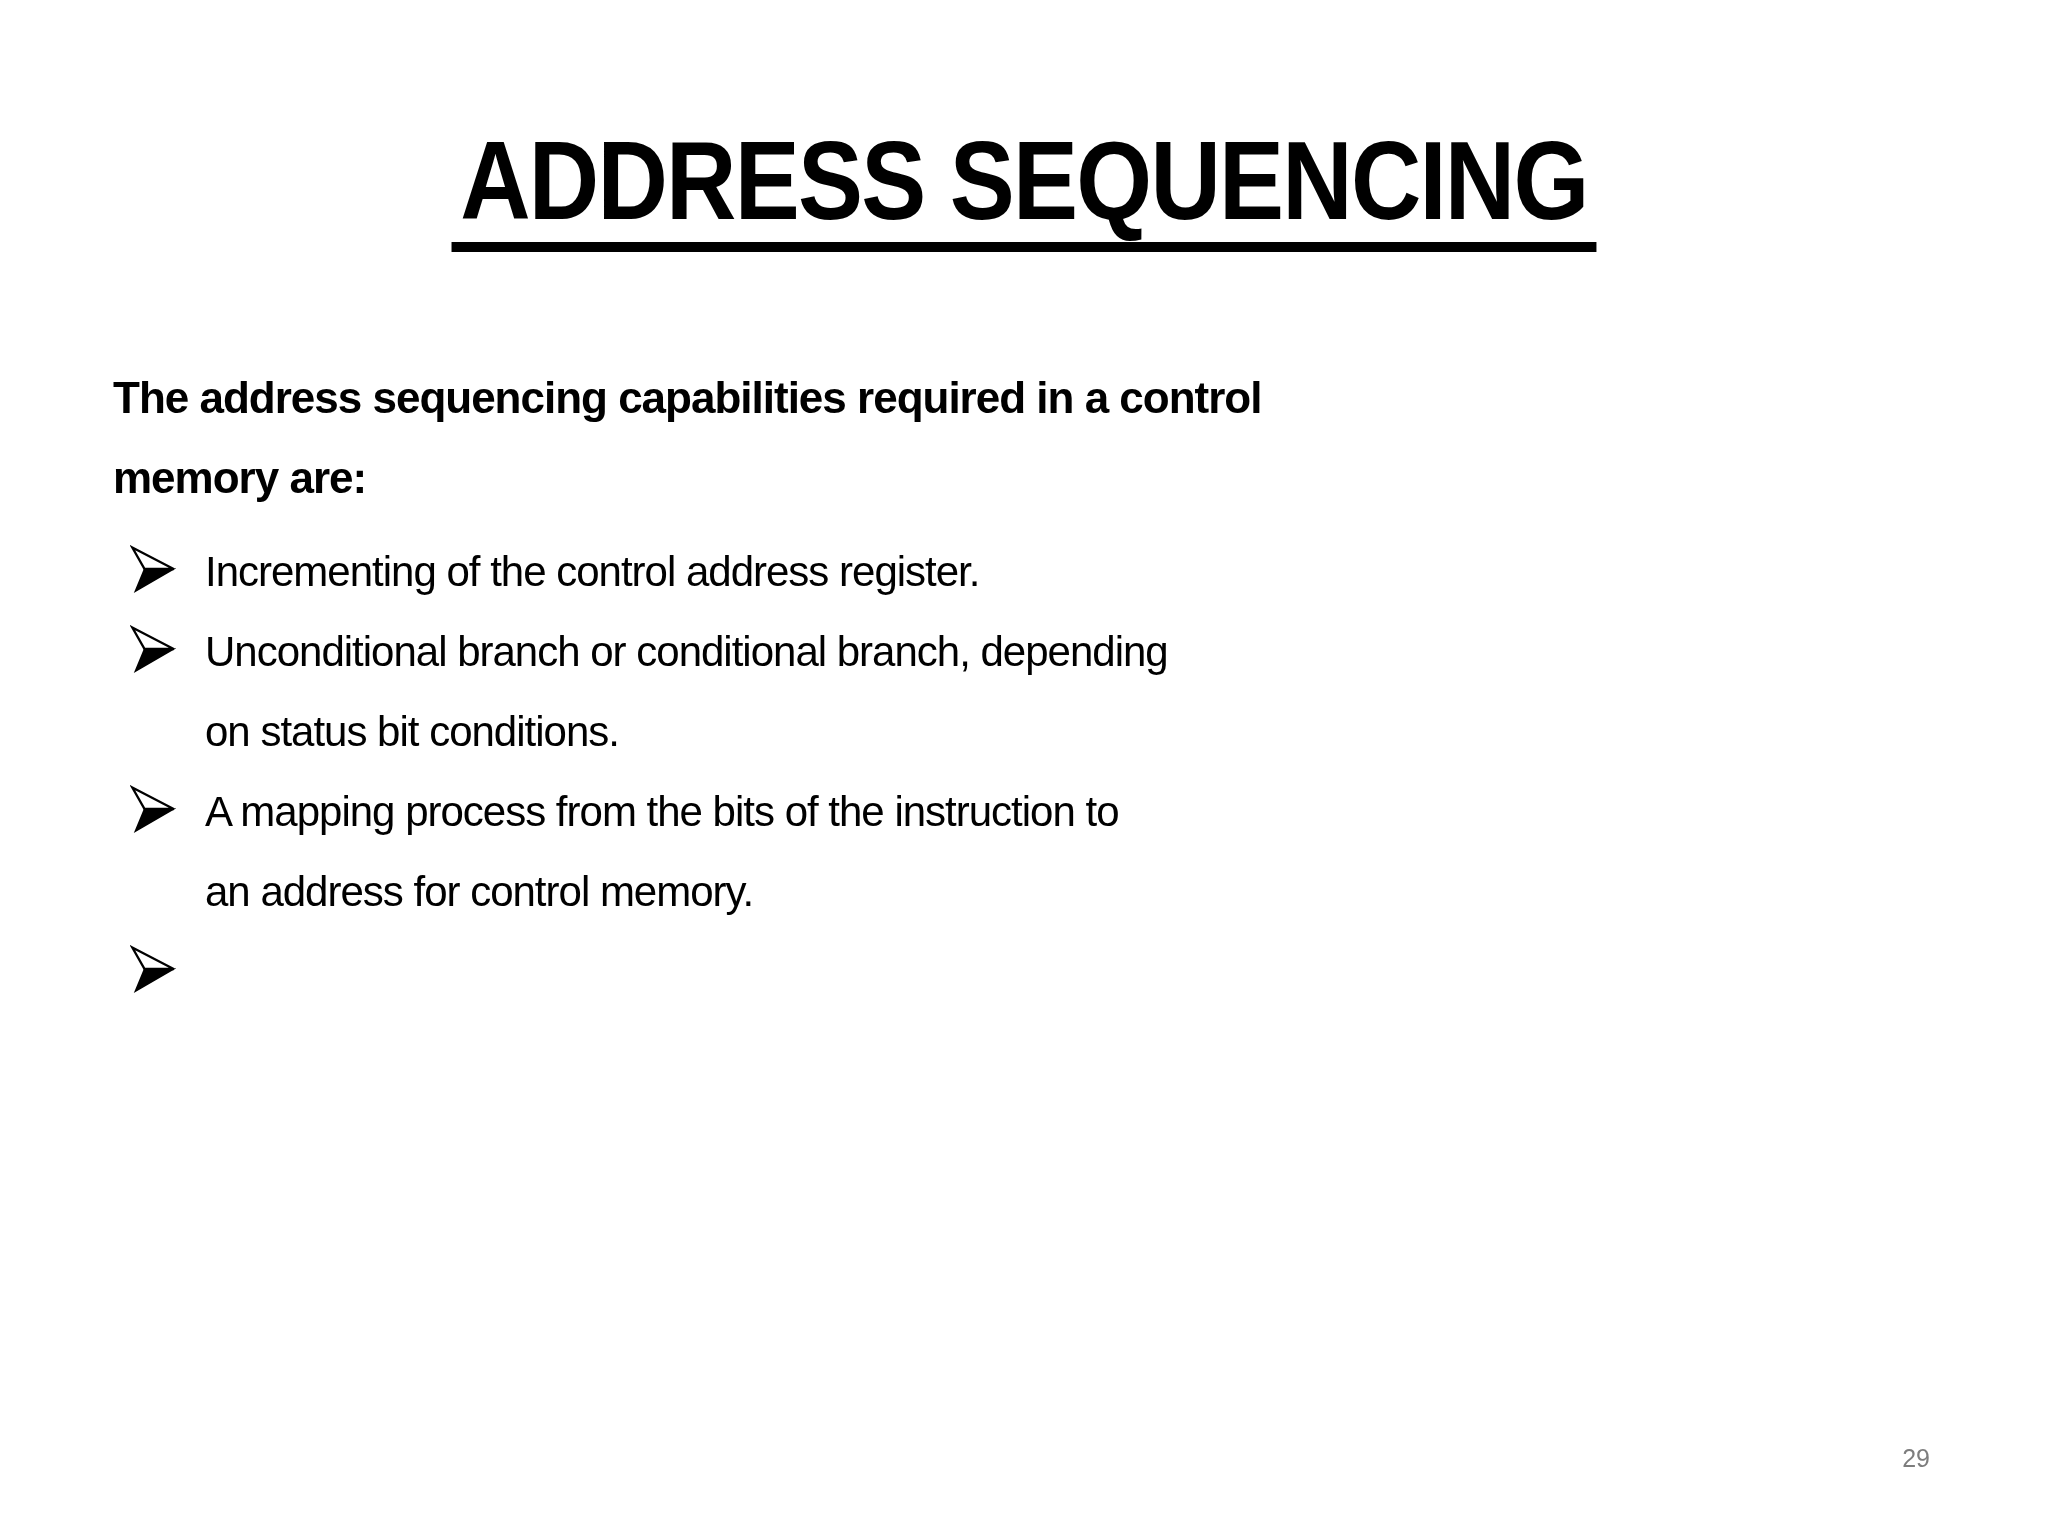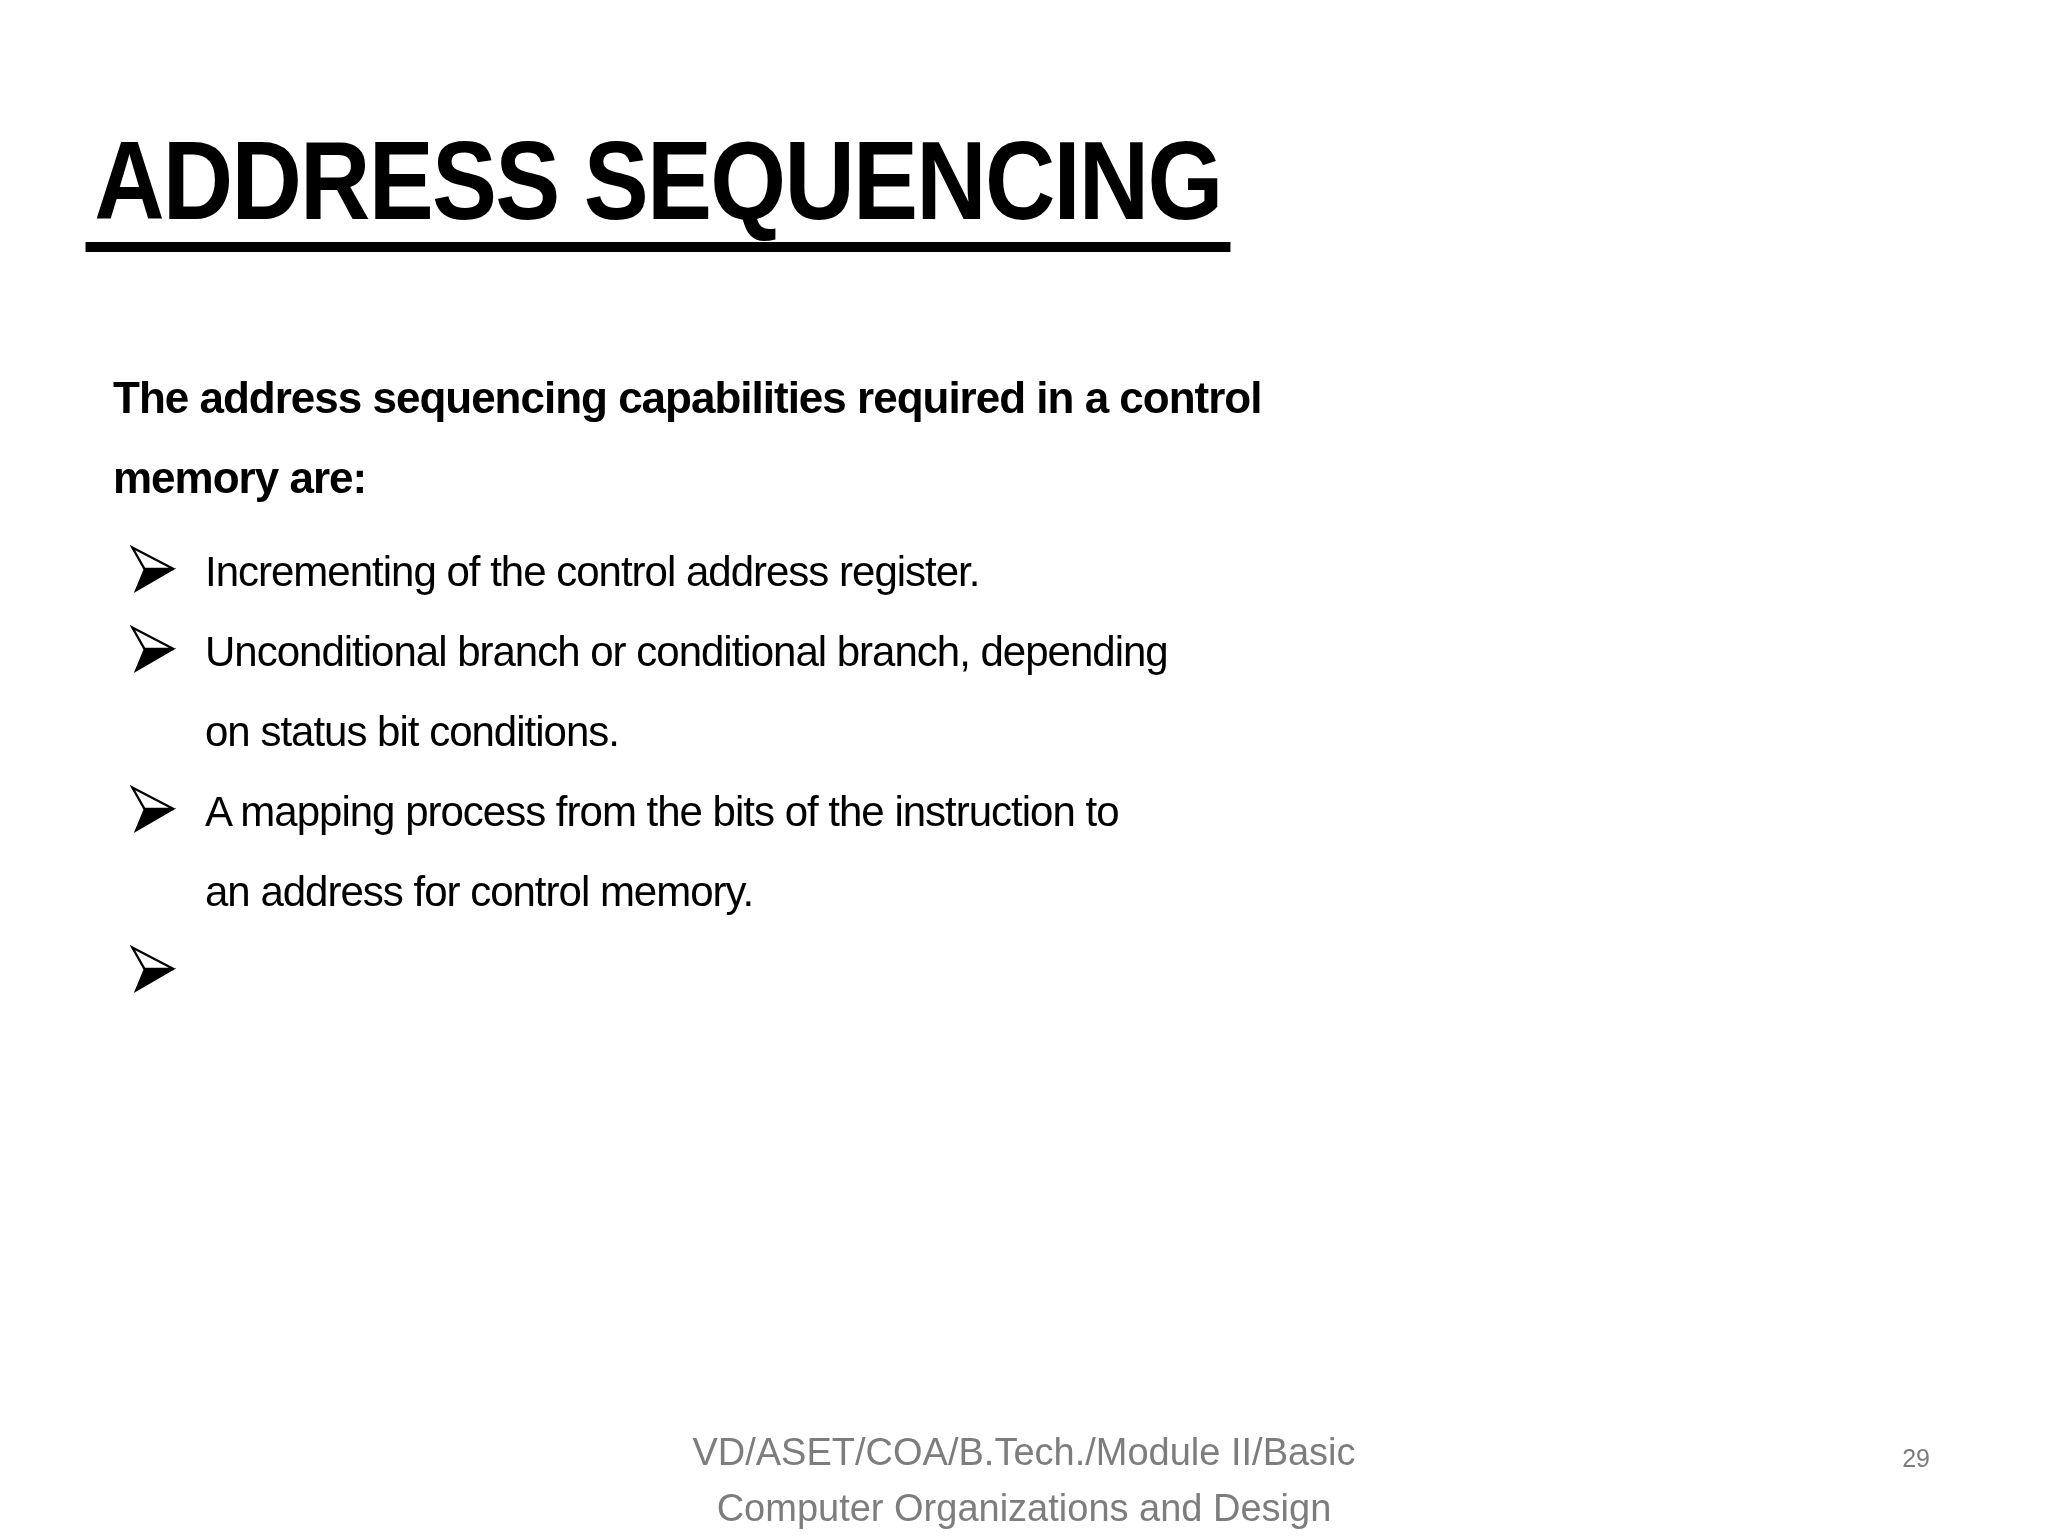--- a/index.html
+++ b/index.html
@@ -14,21 +14,21 @@
     background: #ffffff;
     color: #000000;
     font-family: "Liberation Sans", "DejaVu Sans", sans-serif;
     overflow: hidden;
   }
   .title-wrap {
     position: absolute;
     top: 122px;
     left: 0;
     width: 100%;
-    text-align: left;
+    text-align: center;
   }
   .title-text {
     display: inline-block;
     font-size: 112px;
     font-weight: bold;
     letter-spacing: -2px;
     line-height: 1.05;
     border-bottom: 10px solid #000000;
     padding: 0 10px 2px 10px;
     transform: scaleX(0.87);
@@ -127,20 +127,16 @@
     </div>
 
     <div class="bullet">
       <svg class="bullet-icon" viewBox="0 0 60 64" xmlns="http://www.w3.org/2000/svg">
         <polygon points="3,4 57,32 19,32" fill="#ffffff" stroke="#000000" stroke-width="3"></polygon>
         <polygon points="19,32 57,32 7,61" fill="#000000" stroke="#000000" stroke-width="2"></polygon>
       </svg>
     </div>
   </div>
 
-  <div class="footer">
-    <div>VD/ASET/COA/B.Tech./Module II/Basic</div>
-    <div>Computer Organizations and Design</div>
-  </div>
 
   <div class="page-number">29</div>
 
 </div>
 
 </body></html>

